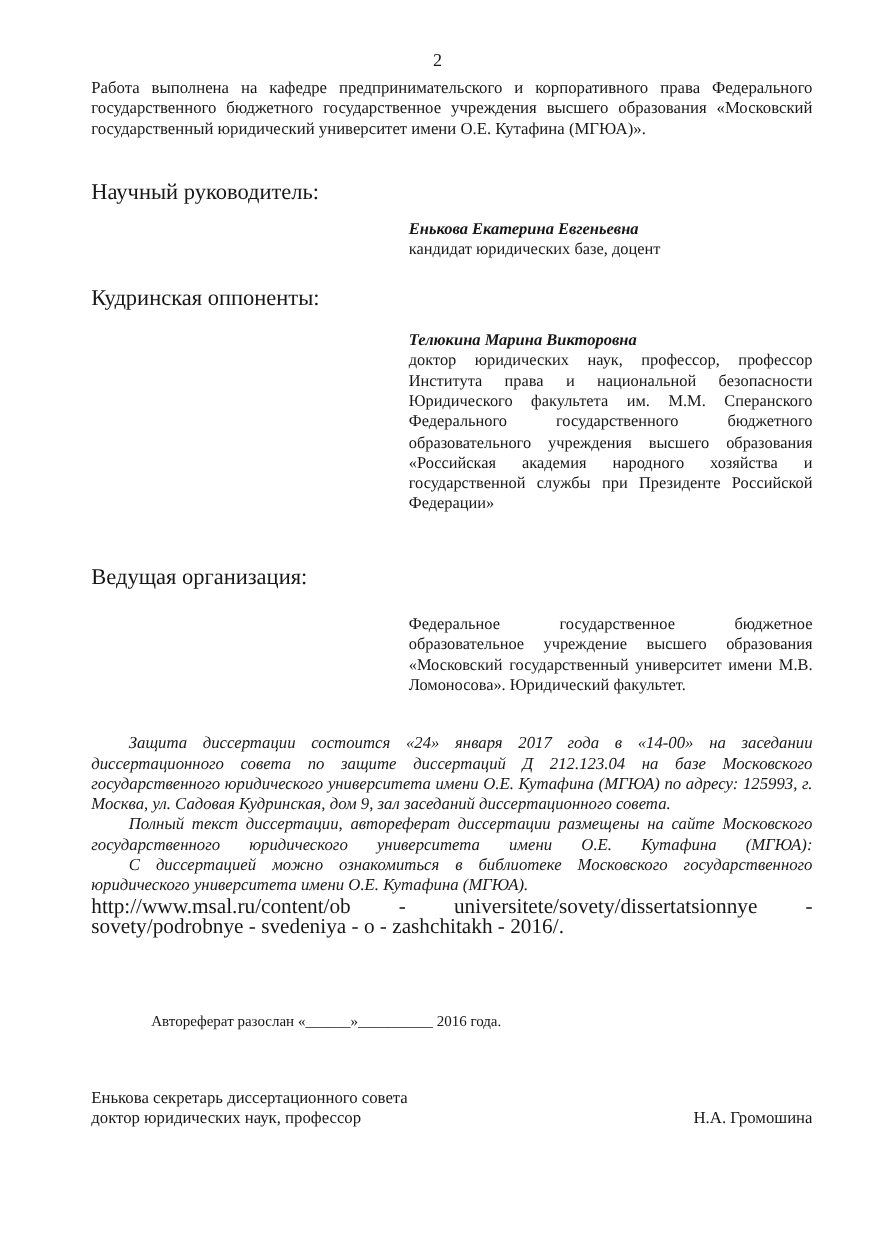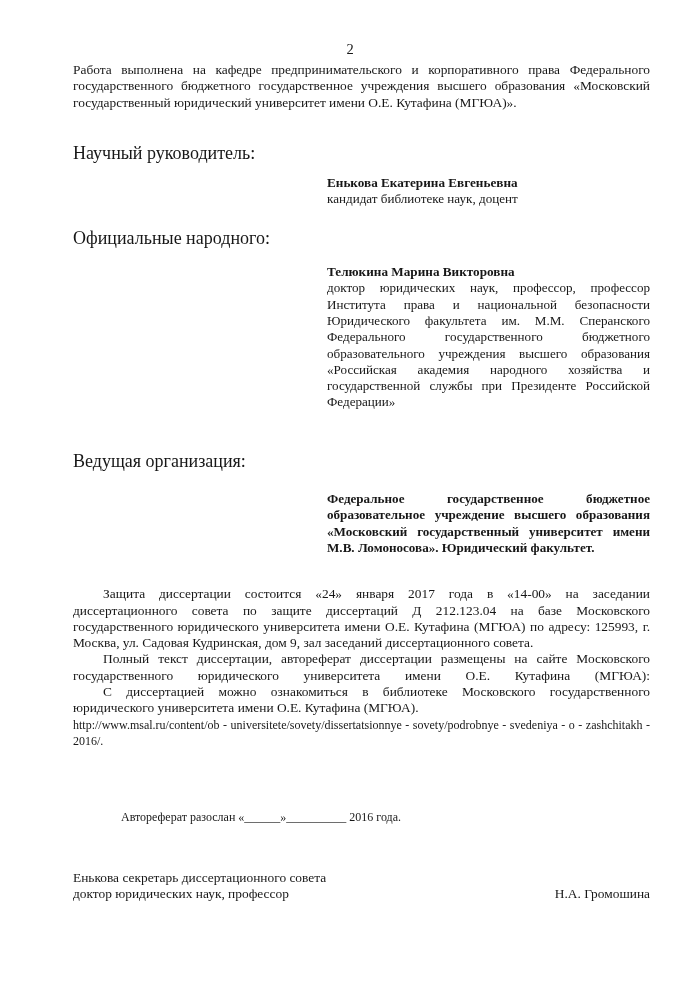--- a/index.html
+++ b/index.html
@@ -54,49 +54,51 @@
   .right-col {
     margin-left: 254px;
     width: 323px;
   }
   .name-bold {
     font-weight: bold;
     font-size: 13.2px;
     line-height: 16.3px;
     margin: 0;
     text-align: left;
+    font-style: italic;
   }
   .desc {
     font-size: 13.1px;
     line-height: 16.3px;
     margin: 0;
     text-align: justify;
     text-align-last: left;
   }
   .desc-bold {
     font-size: 13.1px;
     line-height: 16.3px;
     margin: 0;
-    font-weight: bold;
+    font-weight: normal;
     text-align: justify;
     text-align-last: left;
   }
   .spacer-14 { height: 14px; }
   .spacer-16 { height: 16px; }
   .spacer-18 { height: 18px; }
   .spacer-22 { height: 22px; }
   .spacer-26 { height: 26px; }
   .spacer-30 { height: 30px; }
   .spacer-34 { height: 34px; }
   .spacer-44 { height: 44px; }
   .indent-first {
     text-indent: 30px;
+    font-style: italic;
   }
   .url-line {
-    font-size: 12px;
+    font-size: 17px;
     line-height: 16.3px;
     margin: 0;
     text-align: left;
     word-break: break-word;
   }
   .url-line.justified {
     text-align: justify;
     text-align-last: left;
   }
   .avtoreferat {
@@ -130,28 +132,28 @@
 
     <p class="para justify-last">Работа выполнена на кафедре предпринимательского и корпоративного права Федерального государственного бюджетного государственное учреждения высшего образования «Московский государственный юридический университет имени О.Е. Кутафина (МГЮА)».</p>
 
     <div class="spacer-34"></div>
 
     <div class="block-row">
       <p class="role-label">Научный руководитель:</p>
       <div class="spacer-14"></div>
       <div class="right-col">
         <p class="name-bold">Енькова Екатерина Евгеньевна</p>
-        <p class="desc">кандидат библиотеке наук, доцент</p>
+        <p class="desc">кандидат юридических базе, доцент</p>
       </div>
     </div>
 
     <div class="spacer-22"></div>
 
     <div class="block-row">
-      <p class="role-label">Официальные народного:</p>
+      <p class="role-label">Кудринская оппоненты:</p>
       <div class="spacer-18"></div>
       <div class="right-col">
         <p class="name-bold">Телюкина Марина Викторовна</p>
         <p class="desc">доктор юридических наук, профессор, профессор Института права и национальной безопасности Юридического факультета им. М.М. Сперанского Федерального государственного бюджетного образовательного учреждения высшего образования «Российская академия народного хозяйства и государственной службы при Президенте Российской Федерации»</p>
         <div class="spacer-16"></div>
       </div>
     </div>
 
     <div class="spacer-26"></div>
 

